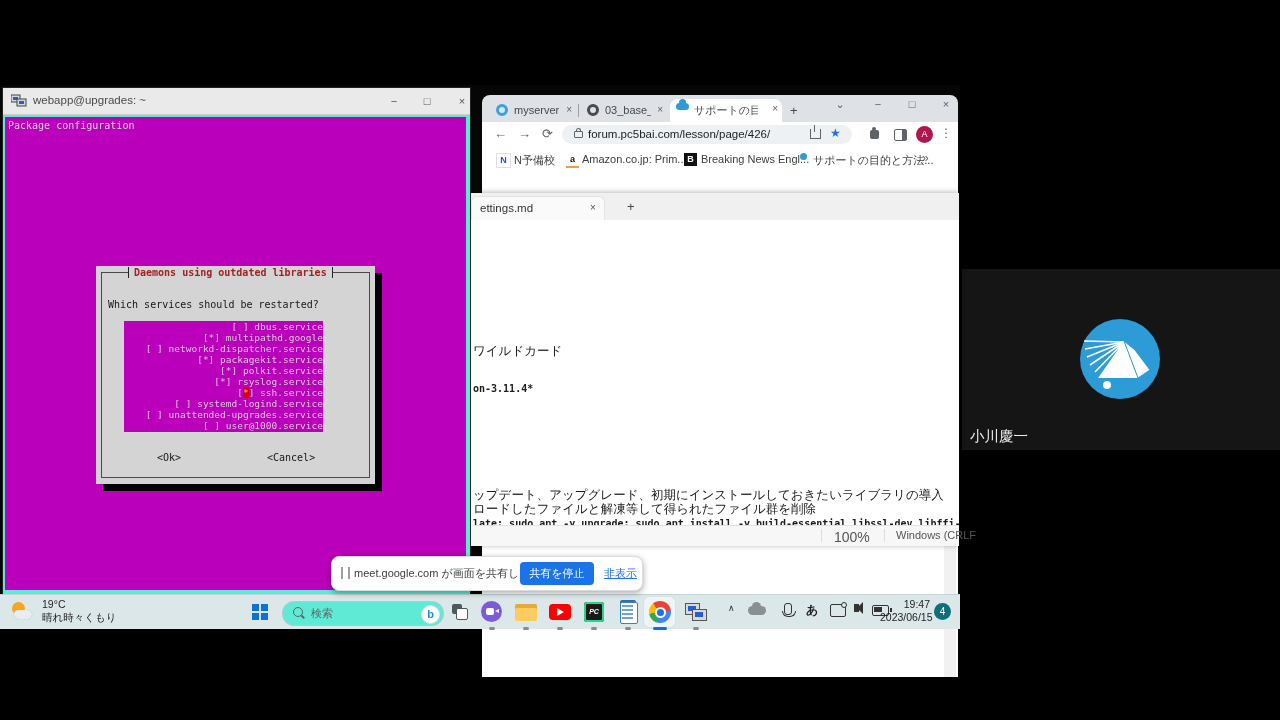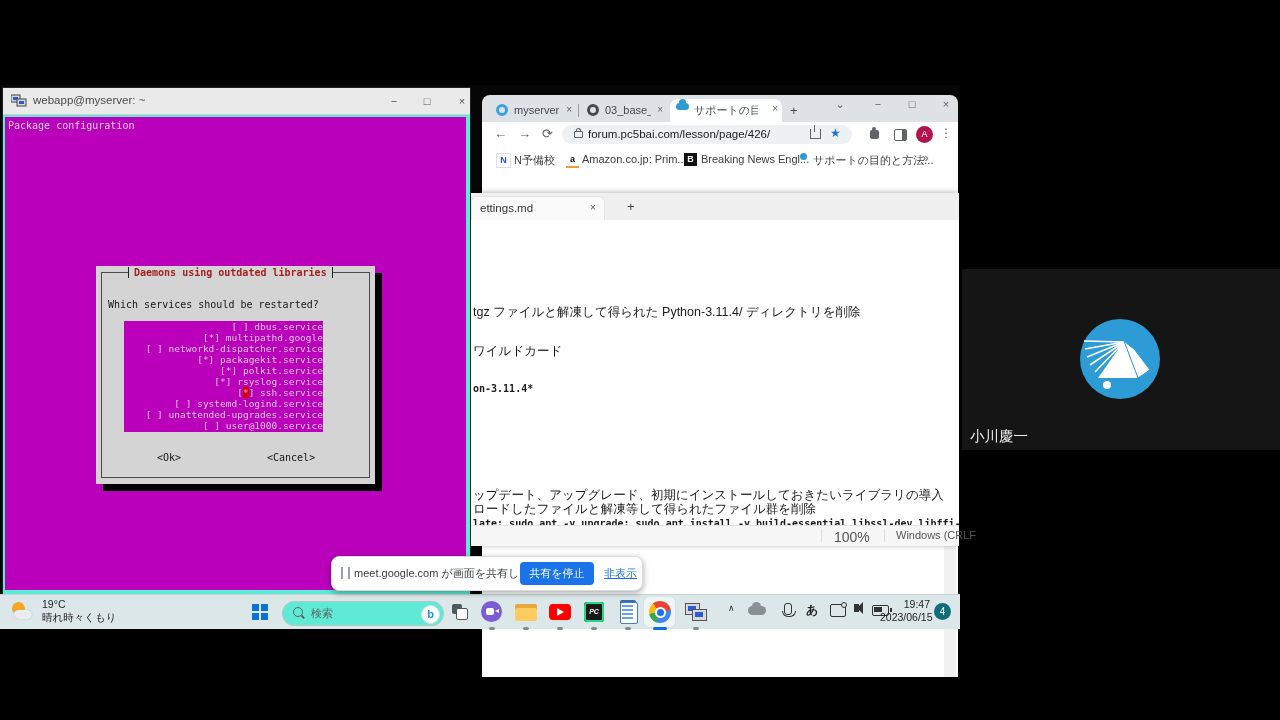--- a/index.html
+++ b/index.html
@@ -193,21 +193,21 @@
   <div id="screen" class="abs">
 
     <div id="term" class="abs">
       <div id="term-titlebar" class="abs">
         <svg class="abs" style="left:8px;top:6px" width="16" height="14">
           <rect x="0" y="1" width="9" height="7" fill="#d8d8d8" stroke="#444"></rect>
           <rect x="2" y="3" width="5" height="3" fill="#2a5bd7"></rect>
           <rect x="6" y="5" width="9" height="7" fill="#d8d8d8" stroke="#444"></rect>
           <rect x="8" y="7" width="5" height="3" fill="#2a5bd7"></rect>
         </svg>
-        <span id="term-title" class="abs">webapp@myserver: ~</span>
+        <span id="term-title" class="abs">webapp@upgrades: ~</span>
         <span id="term-min" class="abs win-btn">−</span>
         <span id="term-max" class="abs win-btn">□</span>
         <span id="term-close" class="abs win-btn">×</span>
       </div>
       <div id="term-body" class="abs">
         <div id="term-magenta" class="abs">
           <span id="term-pkgconf" class="abs">Package configuration</span>
 
           <div id="dlg" class="abs">
             <div id="dlg-border" class="abs"></div>
@@ -303,21 +303,20 @@
         <div id="np-tab" class="abs">
           <span id="np-tab-label" class="abs">ettings.md</span>
           <span id="np-tab-close" class="abs">×</span>
         </div>
         <span id="np-newtab" class="abs">+</span>
       </div>
       <div id="np-menubar" class="abs">
         <span id="np-menu-view" class="abs">表示</span>
       </div>
       <div id="np-content" class="abs">
-        <div class="np-line np-jp" style="top:62px">tgz ファイルと解凍して得られた Python-3.11.4/ ディレクトリを削除</div>
         <div class="np-line np-jp" style="top:101px">ワイルドカード</div>
         <div class="np-line np-code" style="top:141px">on-3.11.4*</div>
         <div class="np-line np-jp" style="top:245px">ップデート、アップグレード、初期にインストールしておきたいライブラリの導入</div>
         <div class="np-line np-code" style="top:276px">late; sudo apt -y upgrade; sudo apt install -y build-essential libssl-dev libffi-</div>
         <div class="np-line np-jp" style="top:259px">ロードしたファイルと解凍等して得られたファイル群を削除</div>
 
       </div>
       <div id="np-status" class="abs">
         <span class="abs np-sep" style="left:350px"></span>
         <span id="np-zoom" class="abs">100%</span>

